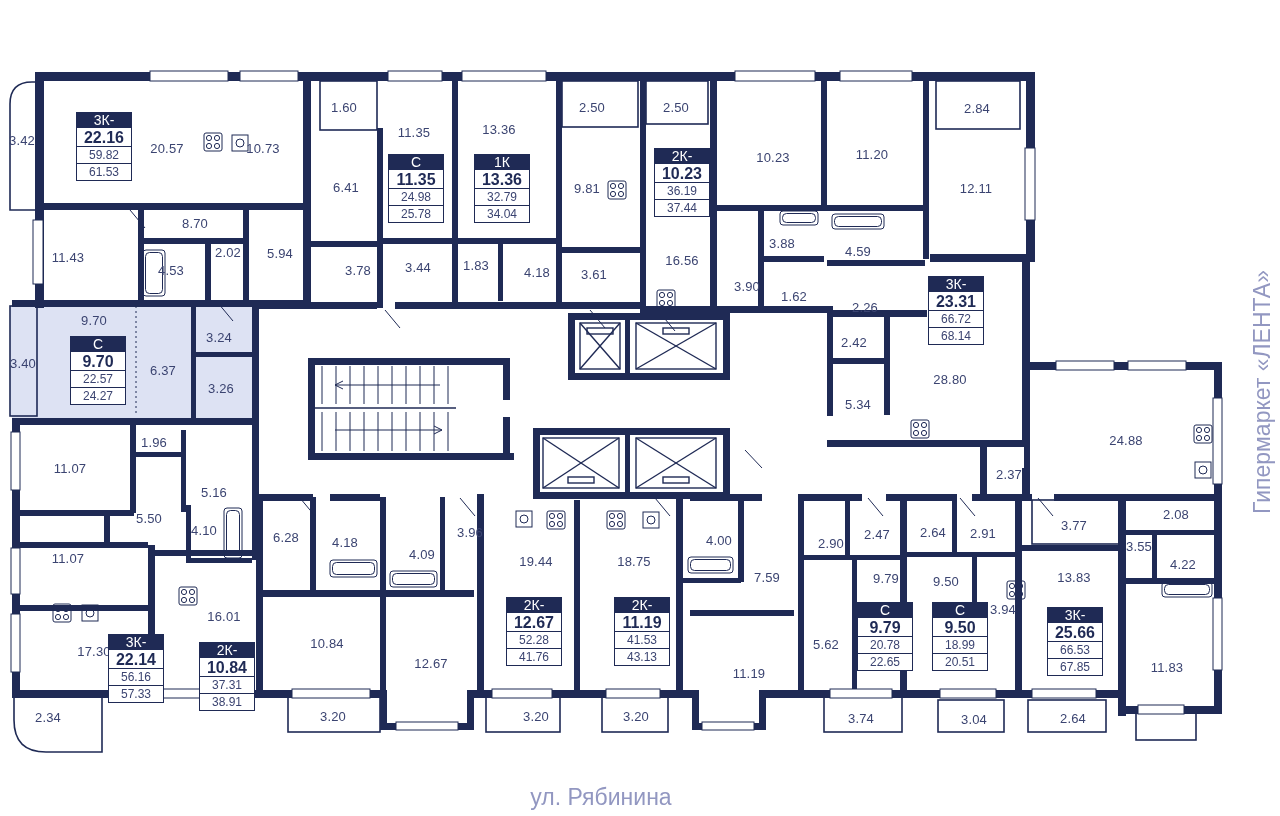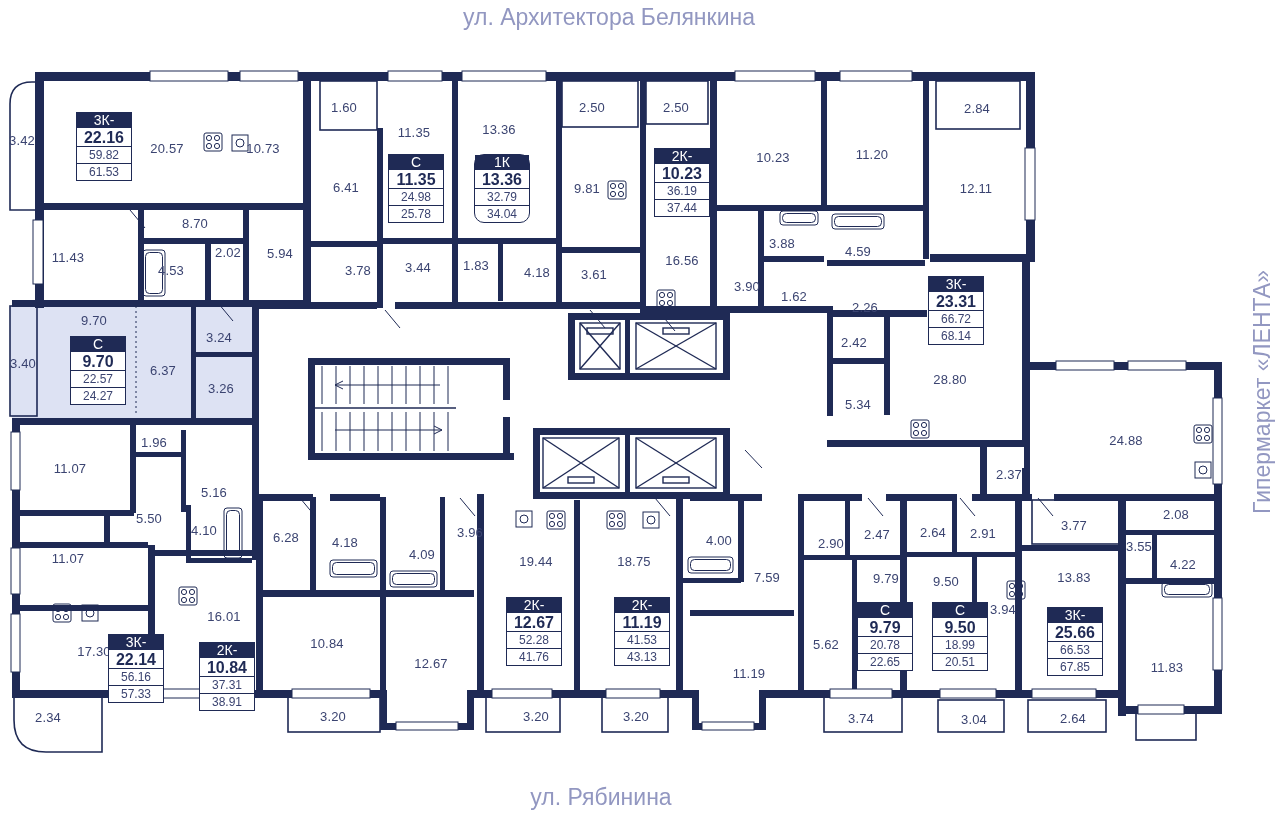--- a/index.html
+++ b/index.html
@@ -329,21 +329,20 @@
         <line x1="460" y1="498" x2="475" y2="516"></line>
         <line x1="655" y1="498" x2="670" y2="516"></line>
         <line x1="868" y1="498" x2="883" y2="516"></line>
         <line x1="960" y1="498" x2="975" y2="516"></line>
         <line x1="1038" y1="498" x2="1053" y2="516"></line>
         <line x1="218" y1="303" x2="233" y2="321"></line>
         <line x1="130" y1="210" x2="145" y2="228"></line>
       </g>
       <line x1="136" y1="306" x2="136" y2="416" stroke="#1f2a55" stroke-width="1" stroke-dasharray="2,3"></line>
     </svg>
-  <div class="street-label street-top" style="left:609px">ул. Архитектора Белянкина</div>
   <div class="street-label street-bottom" style="left:601px">ул. Рябинина</div>
   <div class="street-label landmark-right">Гипермаркет «ЛЕНТА»</div>
   <div id="room-labels">
       <div class="room-label" style="left: 22px; top: 140px;">3.42</div>
       <div class="room-label" style="left: 167px; top: 148px;">20.57</div>
       <div class="room-label" style="left: 263px; top: 148px;">10.73</div>
       <div class="room-label" style="left: 344px; top: 107px;">1.60</div>
       <div class="room-label" style="left: 414px; top: 132px;">11.35</div>
       <div class="room-label" style="left: 499px; top: 129px;">13.36</div>
       <div class="room-label" style="left: 592px; top: 107px;">2.50</div>
@@ -427,21 +426,21 @@
         <div class="m">22.16</div>
         <div class="r">59.82</div>
         <div class="r">61.53</div>
       </div>
       <div class="apt-card" style="left: 388px; top: 154px;">
         <div class="t">С</div>
         <div class="m">11.35</div>
         <div class="r">24.98</div>
         <div class="r">25.78</div>
       </div>
-      <div class="apt-card" style="left: 474px; top: 154px; border-radius: 10px;">
+      <div class="apt-card" style="left: 474px; top: 154px;">
         <div class="t">1К</div>
         <div class="m">13.36</div>
         <div class="r">32.79</div>
         <div class="r">34.04</div>
       </div>
       <div class="apt-card" style="left: 654px; top: 148px;">
         <div class="t">2К-ЕВРО</div>
         <div class="m">10.23</div>
         <div class="r">36.19</div>
         <div class="r">37.44</div>

